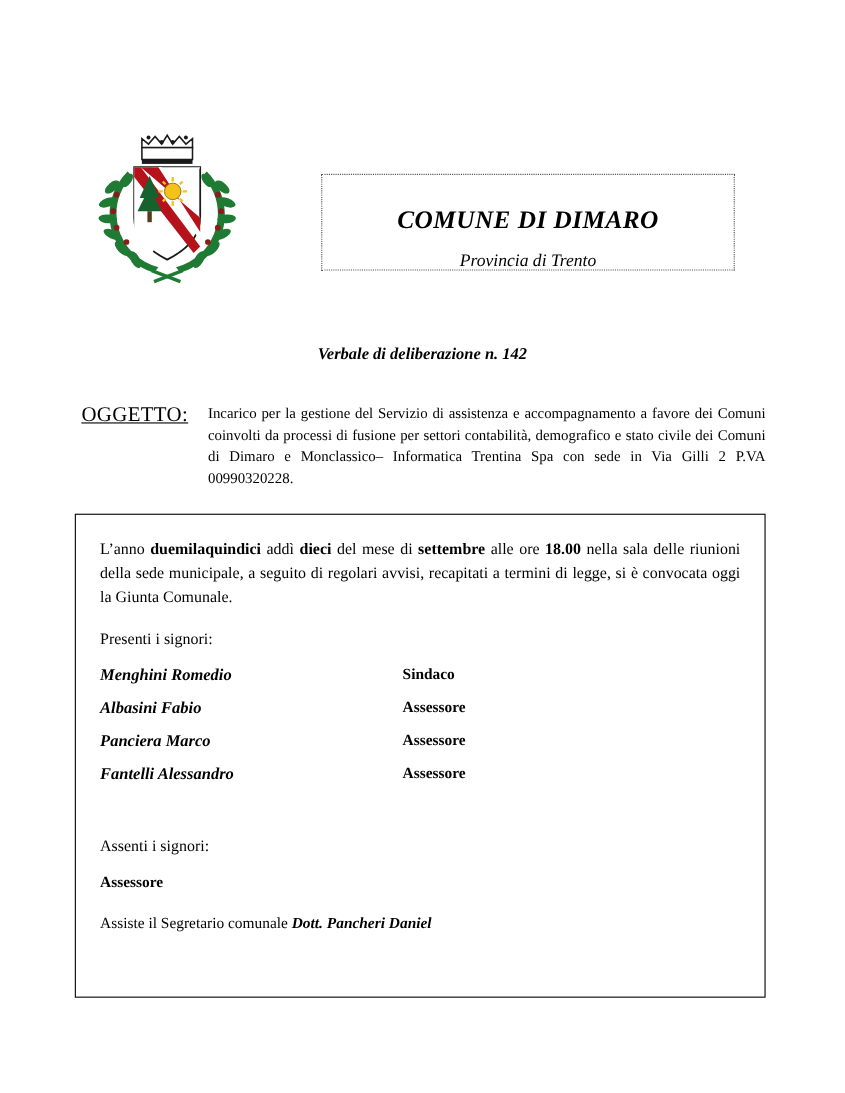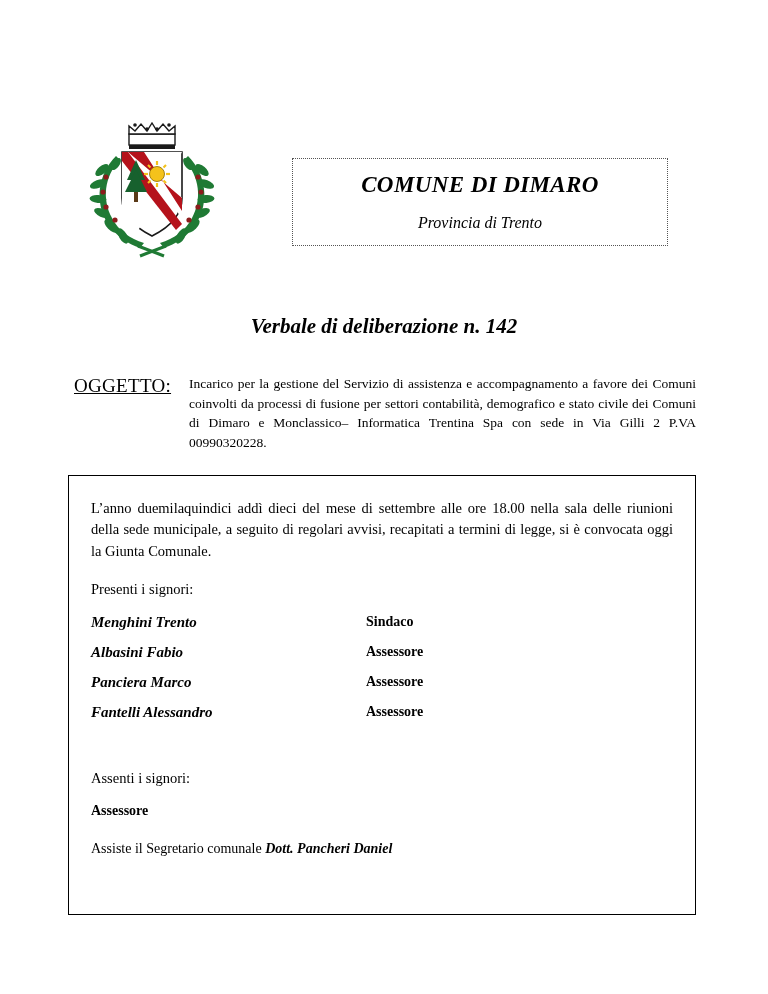--- a/index.html
+++ b/index.html
@@ -46,36 +46,36 @@
     box-sizing: border-box;
     text-align: center;
     padding-top: 12px;
   }
   .comune-title {
     font-family: "Liberation Serif", serif;
     font-weight: bold;
     font-style: italic;
     font-size: 23px;
     letter-spacing: 0.4px;
-    margin: 1px;
+    margin: 16px;
   }
   .provincia {
     font-family: "Liberation Serif", serif;
     font-style: italic;
     font-size: 16px;
     margin-top: 16px;
   }
 
   
   .delib {
     text-align: center;
     margin-top: 42px;
     font-style: italic;
     font-weight: bold;
-    font-size: 21px;
+    font-size: 15px;
     line-height: 1.35;
   }
   .delib .line2 { display: block; }
 
   
   .oggetto-wrap {
     margin: 34px 72px 0 74px;
     display: flex;
     align-items: flex-start;
   }
@@ -100,21 +100,21 @@
     box-sizing: border-box;
     padding: 22px 22px 26px 22px;
     min-height: 440px;
   }
   .para {
     font-size: 14.5px;
     line-height: 1.5;
     text-align: justify;
     margin: 0 0 16px 0;
   }
-  .para b { font-weight: normal; }
+  .para b { font-weight: bold; }
 
   .subhead {
     font-size: 14.5px;
     margin: 18px 0 16px 0;
   }
 
   .roster {
     margin: 0 0 0 0;
   }
   .roster-row {
@@ -253,21 +253,21 @@
   </div>
 
   <div class="body-box">
 
     <p class="para"><span>L’anno </span><b>duemilaquindici</b><span> addì </span><b>dieci</b><span> del mese di </span><b>settembre</b><span> alle ore </span><b>18.00</b><span> nella sala delle riunioni della sede municipale, a seguito di regolari avvisi, recapitati a termini di legge, si è convocata oggi la Giunta Comunale.</span></p>
 
     <div class="subhead">Presenti i signori:</div>
 
     <div class="roster">
       <div class="roster-row">
-        <div class="roster-name">Menghini Trento</div>
+        <div class="roster-name">Menghini Romedio</div>
         <div class="roster-role">Sindaco</div>
       </div>
       <div class="roster-row">
         <div class="roster-name">Albasini Fabio</div>
         <div class="roster-role">Assessore</div>
       </div>
       <div class="roster-row">
         <div class="roster-name">Panciera Marco</div>
         <div class="roster-role">Assessore</div>
       </div>

